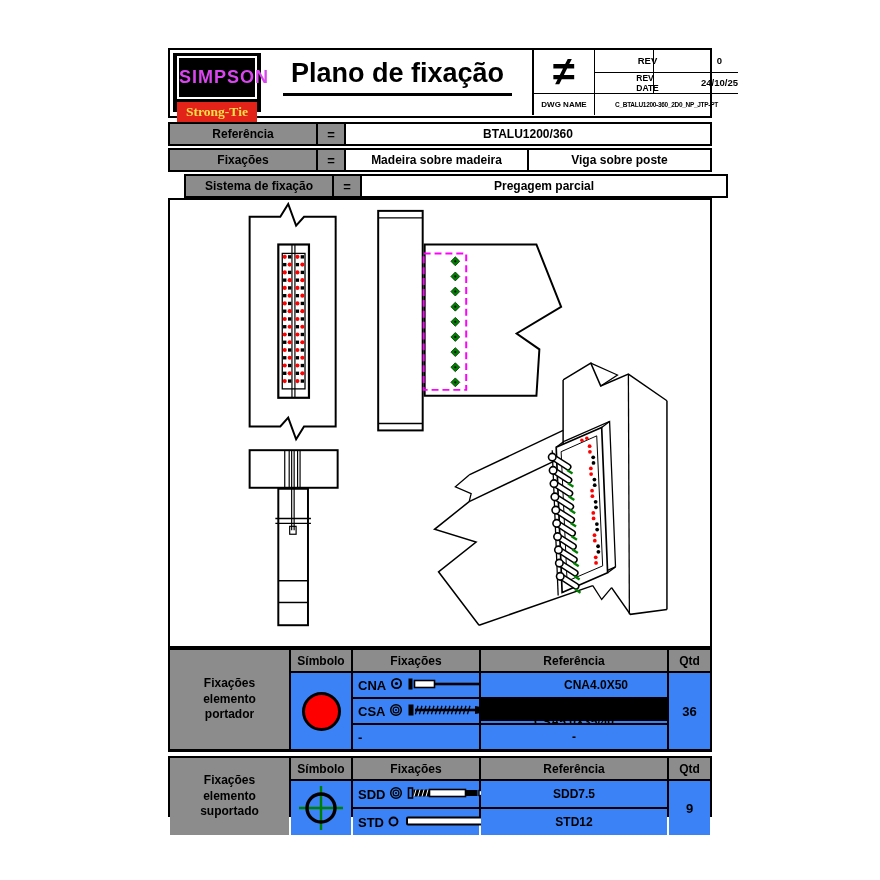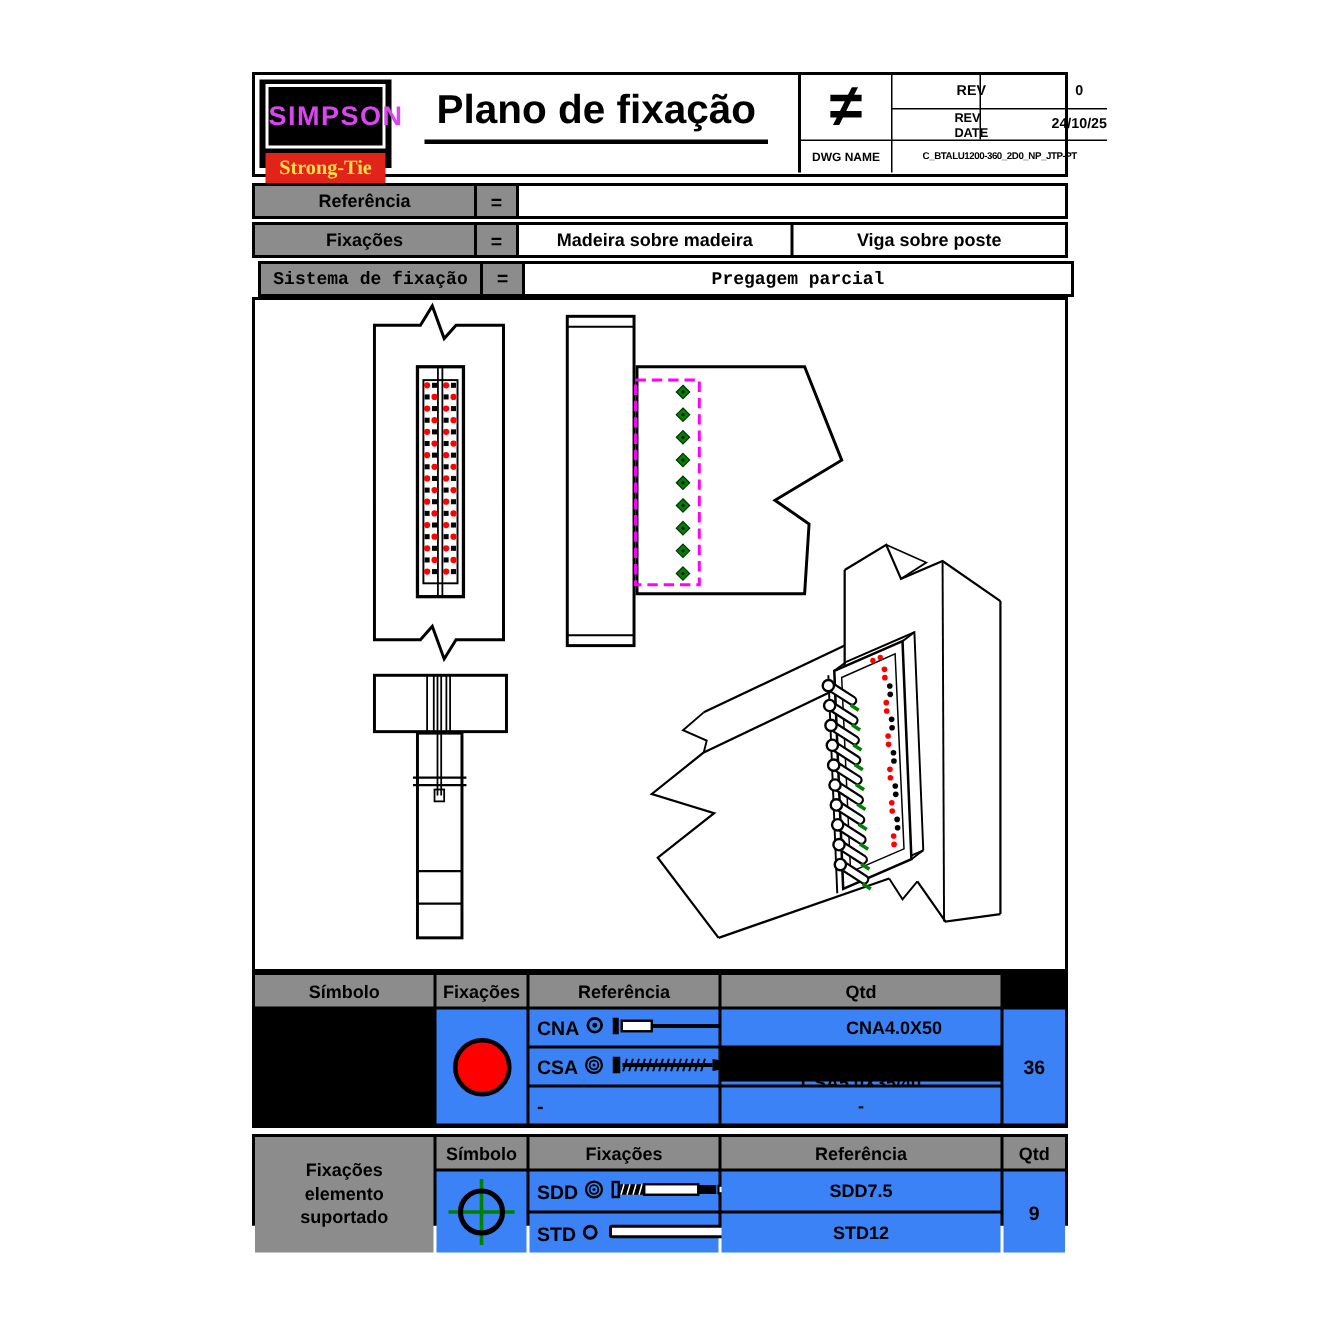--- a/index.html
+++ b/index.html
@@ -67,30 +67,33 @@
       <div class="i-s" style="font-size:8.5px;">REV DATE</div>
       <div class="i-s">24/10/25</div>
       <div class="i-dwgl">DWG NAME</div>
       <div class="i-dwgv">C_BTALU1200-360_2D0_NP_JTP-PT</div>
     </div>
   </div>
 
   <div class="box refrow" style="left:0;top:74px;">
     <div class="ref-label">Referência</div>
     <div class="ref-eq">=</div>
+    <div class="ref-vals">
+        <div class="ref-v">BTALU1200/360</div>
+      </div>
   </div>
   <div class="box refrow" style="left:0;top:100px;">
     <div class="ref-label">Fixações</div>
     <div class="ref-eq">=</div>
     <div class="ref-vals">
       <div class="ref-v">Madeira sobre madeira</div>
       <div class="ref-v">Viga sobre poste</div>
     </div>
   </div>
-  <div class="box refrow" style="left:4px;top:126px;font-family:Liberation Mono, monospace;">
+  <div class="box refrow" style="left:16px;top:126px;">
     <div class="ref-label">Sistema de fixação</div>
     <div class="ref-eq">=</div>
     <div class="ref-vals">
         <div class="ref-v">Pregagem parcial</div>
       </div>
   </div>
 
   <div class="box dwg-box">
     <svg id="dwg" viewBox="0 0 544 450" stroke="#000" fill="none">
 
@@ -307,20 +310,21 @@
             <line x1="396.1" y1="381.6" x2="410.1" y2="390.6" stroke="#000" stroke-width="7" stroke-linecap="round"></line>
             <line x1="396.1" y1="381.6" x2="410.1" y2="390.6" stroke="#fff" stroke-width="4" stroke-linecap="round"></line>
             <circle cx="394.1" cy="380.6" r="3.8" fill="#fff" stroke="#000" stroke-width="1.6"></circle>
             <line x1="409.1" y1="393.6" x2="414.6" y2="397.1" stroke="#008000" stroke-width="2.4"></line>
           </g>
       </g>
     </svg>
   </div>
 
   <div class="ftable t1">
+    <div class="lbl">Fixações elemento portador</div>
     <div class="g">Símbolo</div>
     <div class="g">Fixações</div>
     <div class="g">Referência</div>
     <div class="g">Qtd</div>
     <div class="symcell">
         <div class="red-circle" style="background: rgb(255, 0, 0);"></div>
       </div>
     <div class="fx" style="grid-column:3;grid-row:2;">
       <span>CNA</span>
       <span><svg width="13" height="13">

